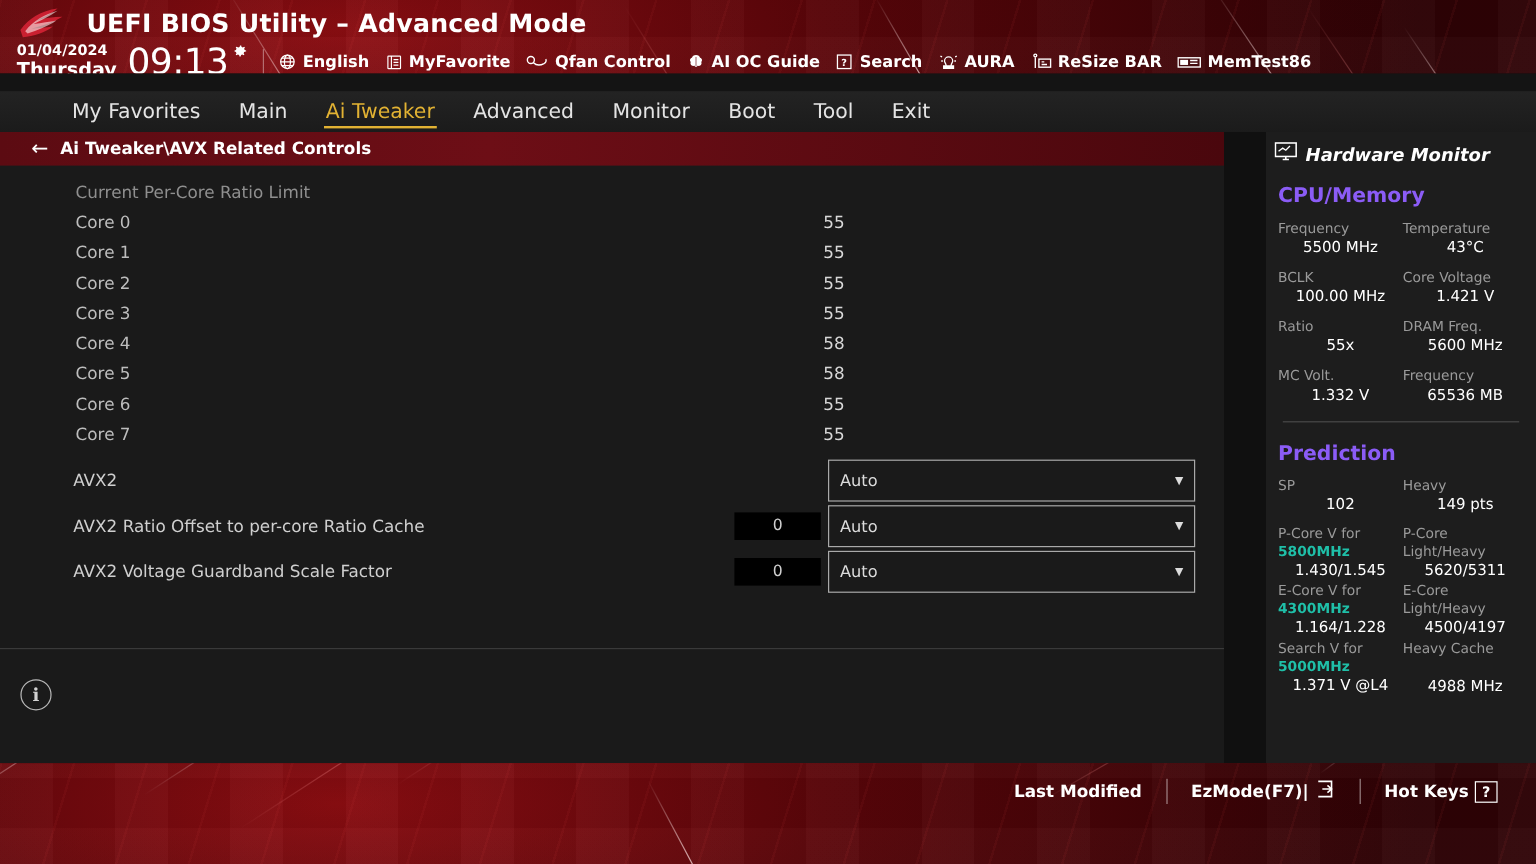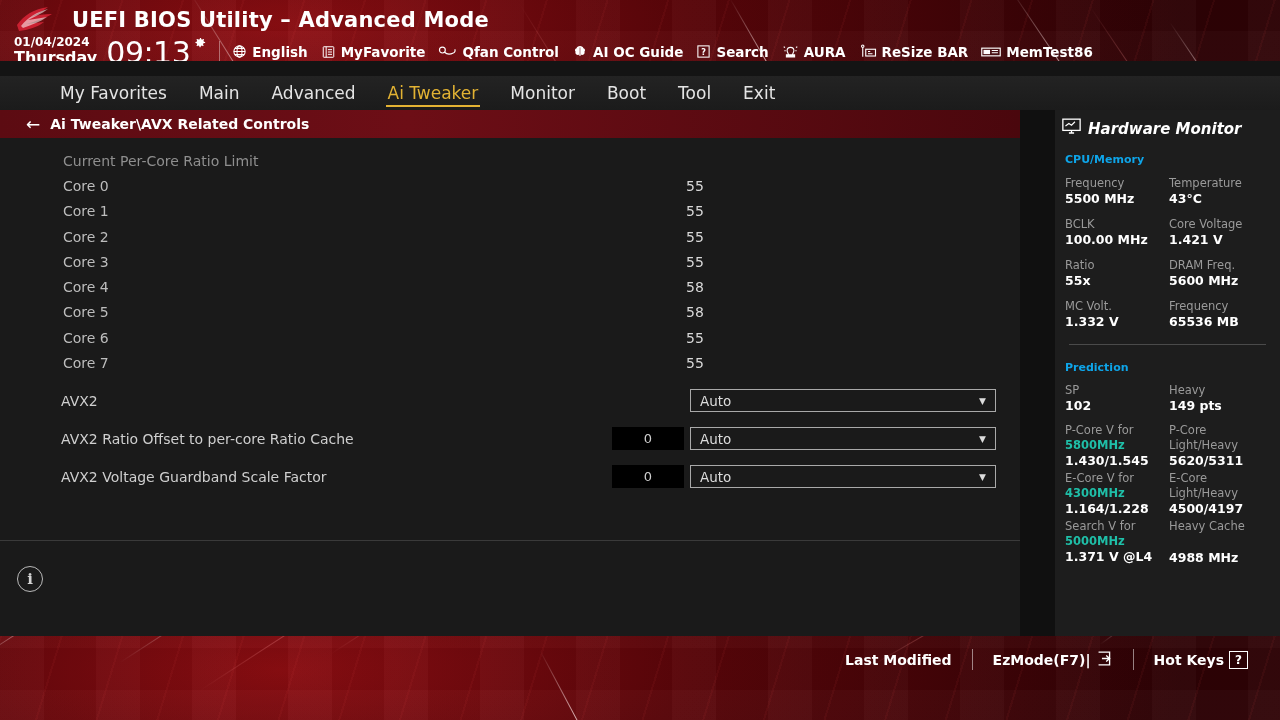--- a/index.html
+++ b/index.html
@@ -87,43 +87,43 @@
   .row .val { position:absolute; left:686px; font-size:14px; color:#d8d8d8; }
 
   .ctlrow { height:38px; display:flex; align-items:center; position:relative; }
   .ctlrow .lbl { font-size:14px; color:#cfcfcf; padding-left:61px; }
   .numbox {
     position:absolute; left:612px; width:72px; height:23px; background:#000000;
     display:flex; align-items:center; justify-content:center;
     font-size:13px; color:#cfcfcf;
   }
   .dropdown {
-    position:absolute; left:690px; width:306px; height:23px;
+    position:absolute; left:690px; width:306px; height:35px;
     background:#1a1a1a; border:1px solid #a9a9a9;
     display:flex; align-items:center; padding:0 9px;
     font-size:13.5px; color:#dcdcdc; cursor:pointer;
   }
   .dropdown .caret { position:absolute; right:9px; font-size:9px; color:#dcdcdc; }
 
   #hdiv { position:absolute; left:0; top:430px; width:1020px; height:1px; background:#3a3a3a; }
   #helparea { position:absolute; left:0; top:431px; width:1020px; height:95px; }
   .info-circle {
     position:absolute; left:17px; top:25px; width:26px; height:26px; border-radius:50%;
     border:1.6px solid #b9b9b9; display:flex; align-items:center; justify-content:center;
     font-size:15px; font-weight:bold; color:#d2d2d2; font-family:"DejaVu Serif", serif; cursor:pointer;
   }
 
   
   .hm-header { display:flex; align-items:center; gap:7px; padding:8px 11px 0 7px;font-style:italic; }
   .hm-title { font-size:15px; font-weight:bold; color:#ffffff; }
-  .hm-sect { font-size:11px; font-weight:bold; color:#0ea5e9; padding:14px 0 0 10px; }
+  .hm-sect { font-size:17px; font-weight:bold; color:#8b5cf6; padding:14px 0 0 10px; }
   .hm-grid { display:flex; padding:10px 0 0 10px; }
   .hm-cell { width:104px; }
   .hm-k { font-size:11.5px; color:#9a9a9a; line-height:15px; }
-  .hm-v { font-size:12.5px; font-weight:bold; color:#ffffff; line-height:16px; }
+  .hm-v { font-size:12.5px; font-weight:normal; color:#ffffff; line-height:16px;text-align:center; }
   .hm-k .cyan { color:#1fbfa8; font-weight:bold; }
   .hm-rule { height:1px; background:#4a4a4a; margin:14px 14px 0 14px; }
   .hm-pred { padding-top:2px; }
   .hm-pred .hm-grid { padding-top:9px; }
 
   
   #footer { top:636px; height:84px; }
   #footer-links { position:absolute; right:12px; top:13px; display:flex; align-items:center; }
   .fl { font-size:14px; font-weight:bold; color:#ffffff; padding:0 20px; display:flex; align-items:center; gap:5px; white-space:nowrap; cursor:pointer; }
   .fsep { width:1px; height:21px; background:rgba(255,255,255,0.5); }
@@ -251,22 +251,22 @@
           </svg>
         </span>
         <span>MemTest86</span>
       </span>
     </div>
   </div>
 
   <div id="menubar">
     <div class="tab first">My Favorites</div>
     <div class="tab">Main</div>
+    <div class="tab active">Ai Tweaker</div>
     <div class="tab">Advanced</div>
-    <div class="tab active">Ai Tweaker</div>
     <div class="tab">Monitor</div>
     <div class="tab">Boot</div>
     <div class="tab">Tool</div>
     <div class="tab">Exit</div>
   </div>
 
   <div id="body">
 
     <div id="mainpanel">
 

